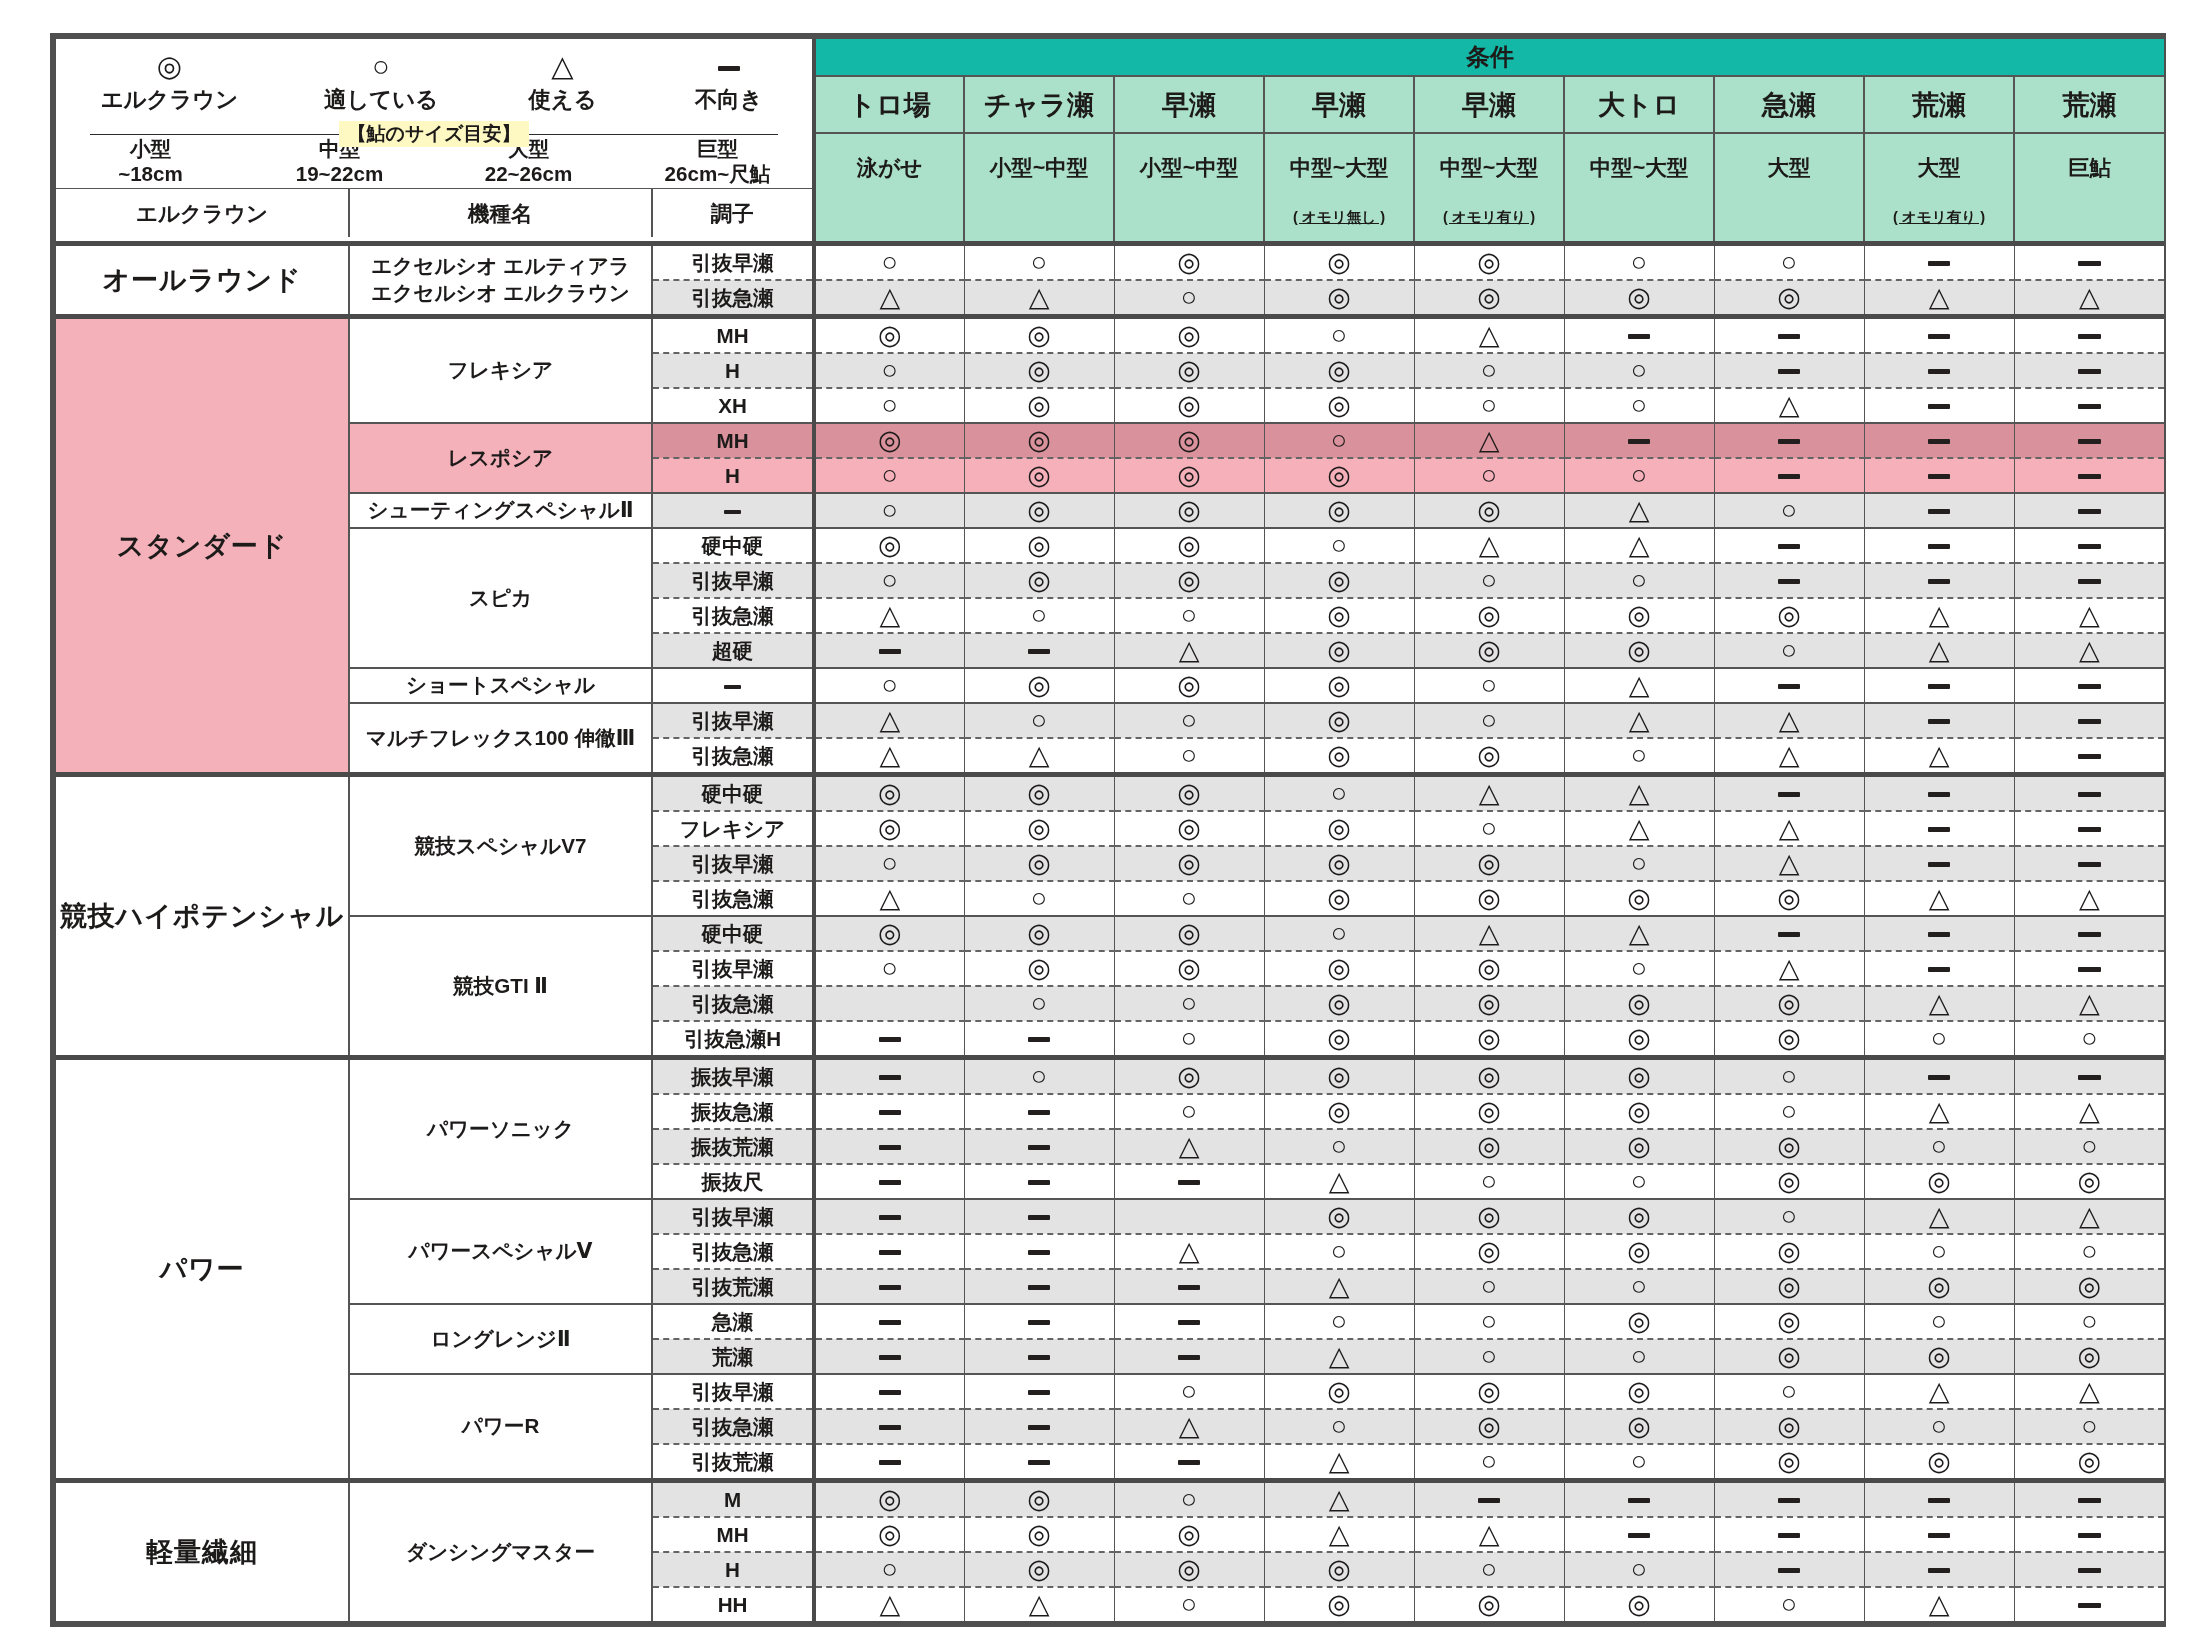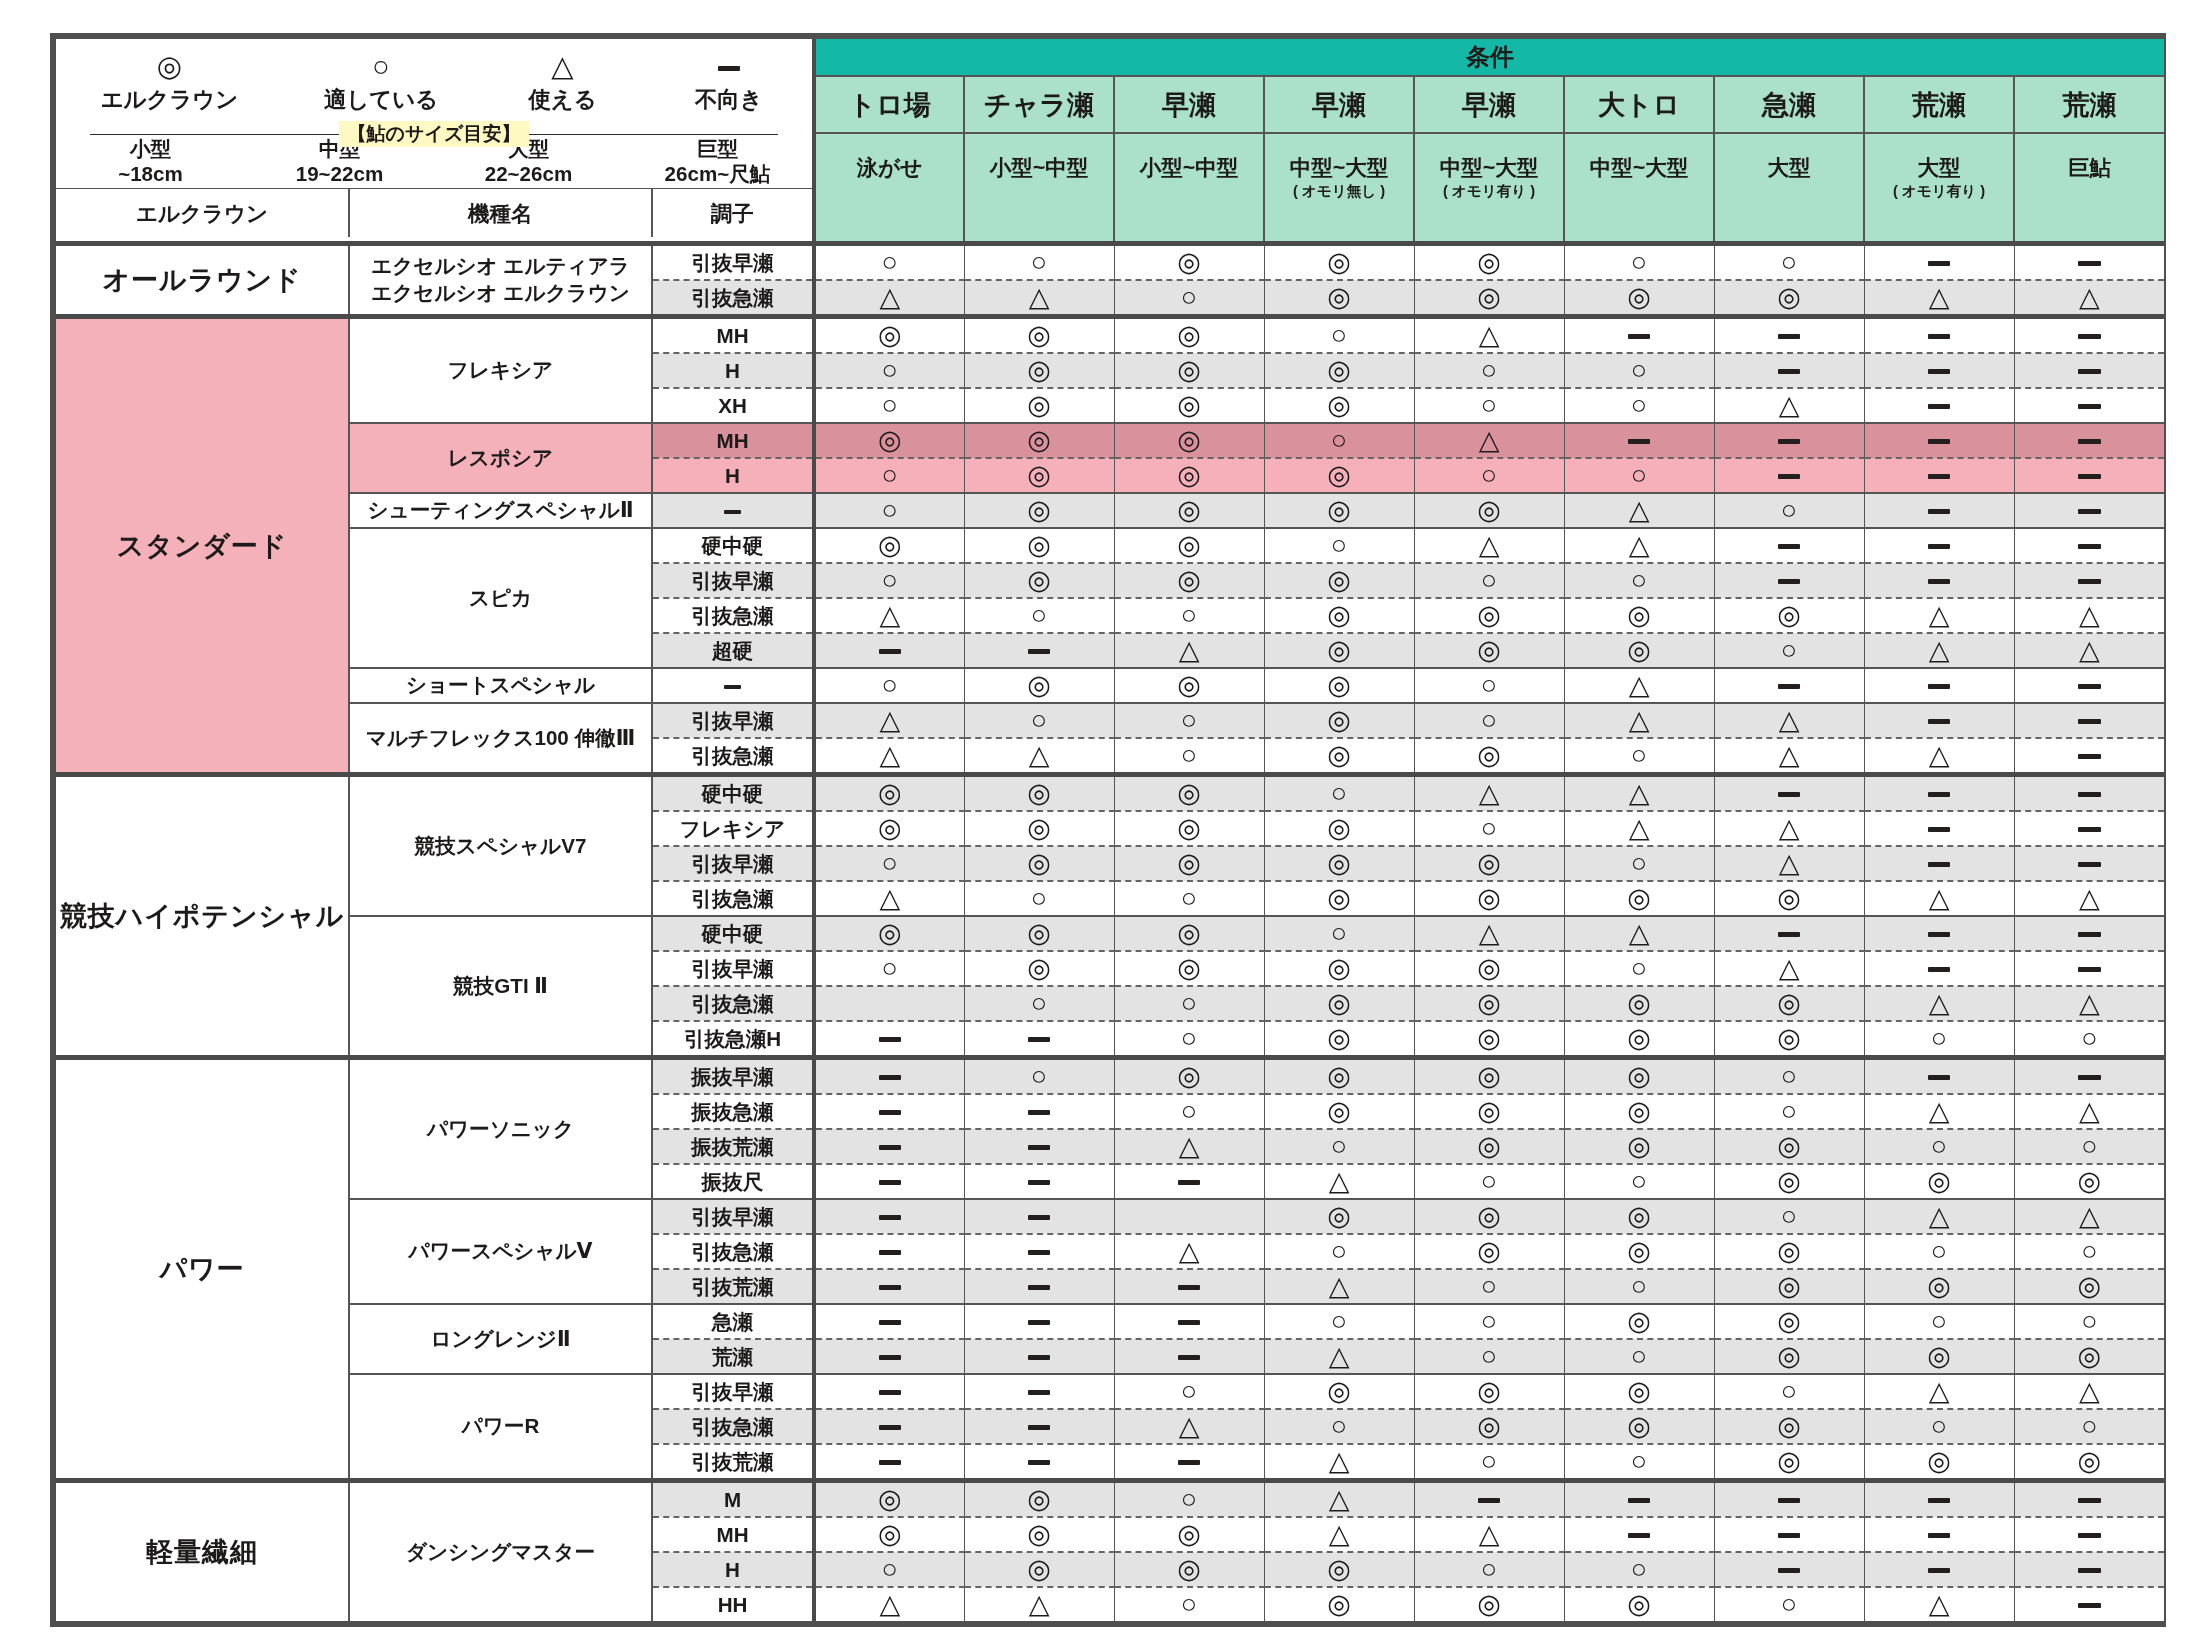--- a/index.html
+++ b/index.html
@@ -9,21 +9,21 @@
   }
   .wrap{position:absolute;left:50px;top:33px;width:2104px;border:6px solid #4f4f4f;background:#fff;}
   table{border-collapse:collapse;table-layout:fixed;width:100%;}
   td{padding:0;margin:0;text-align:center;vertical-align:middle;}
 
   
   .hd-cond-title{height:36px;background:#14b8a6;border-bottom:2.6px solid #555;font-size:24px;font-weight:700;}
   .hd-name{height:55px;background:#abe0ca;border-bottom:2.6px solid #555;border-left:2.6px solid #555;font-size:27px;font-weight:700;}
   .hd-target{height:107px;background:#abe0ca;border-left:2.6px solid #555;vertical-align:top;}
   .hd-target .tgt{margin-top:19px;font-size:21.5px;font-weight:700;}
-  .hd-target .note{font-size:14.6px;font-weight:700;}
+  .hd-target .note{margin-top:26px;font-size:14.6px;font-weight:700;text-decoration:underline;}
   .c0{border-left:4.3px solid #4a4a4a !important;}
 
   
   .legend-cell{background:#fff;border-right:4.3px solid #4a4a4a;vertical-align:top;}
   .lg-wrap{display:flex;flex-direction:column;height:198px;}
   .lg-top{height:86px;display:flex;align-items:flex-start;padding-top:6.9px;}
   .lg-item{display:flex;flex-direction:column;align-items:center;justify-content:flex-start;}
   .lg-item:nth-child(1){width:30%;}
   .lg-item:nth-child(2){width:26%;}
   .lg-item:nth-child(3){width:22%;}

